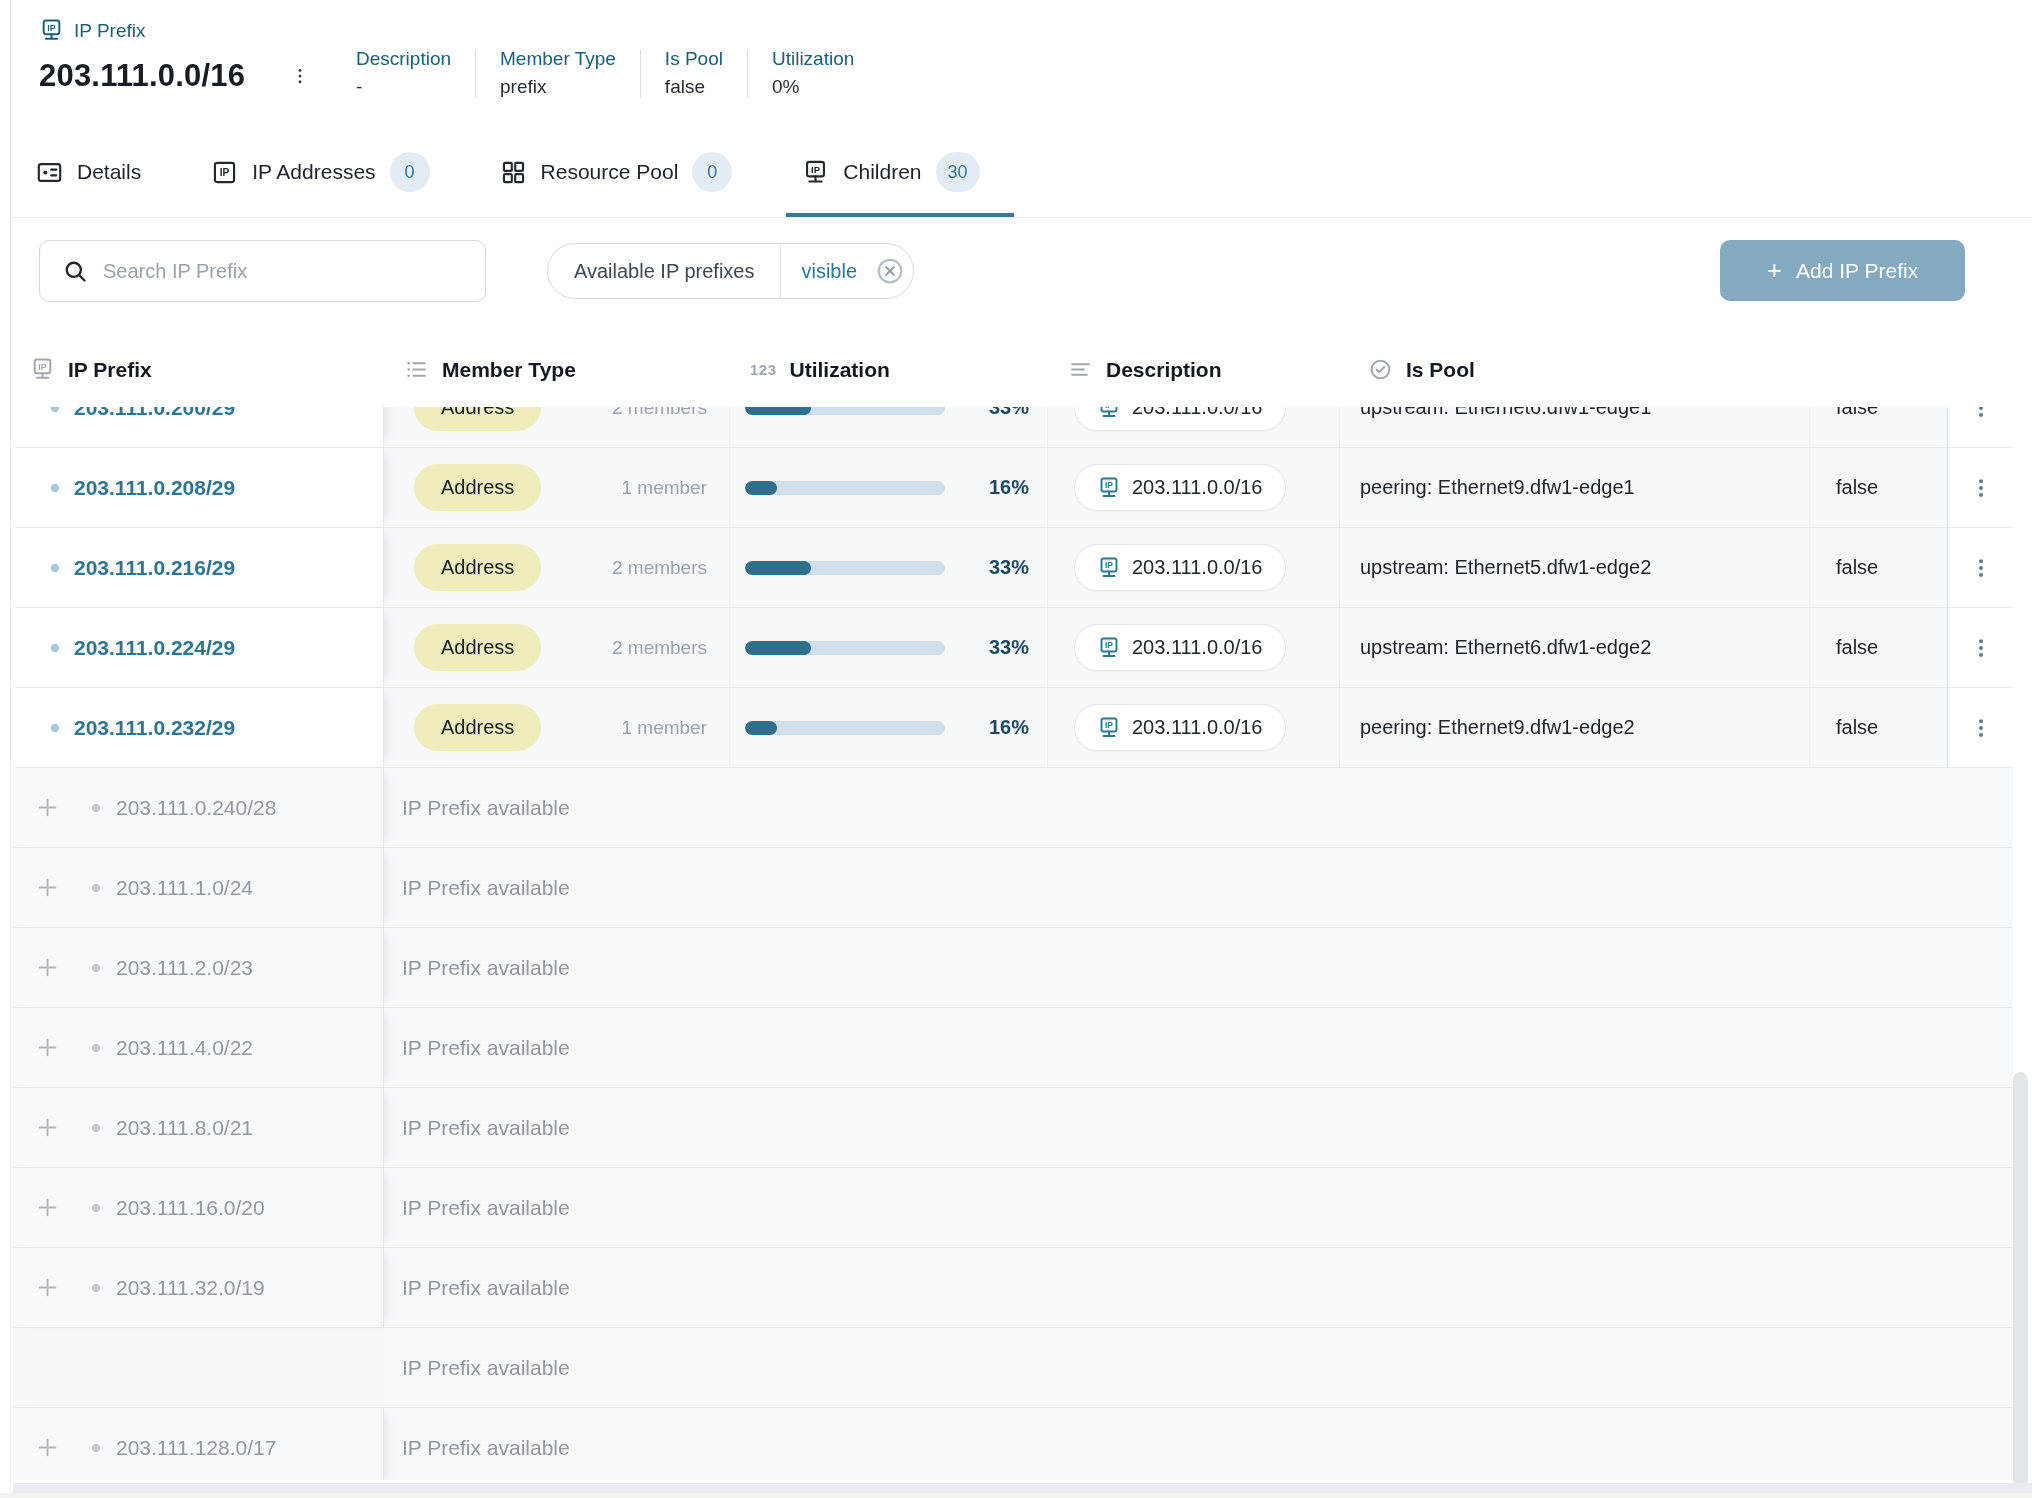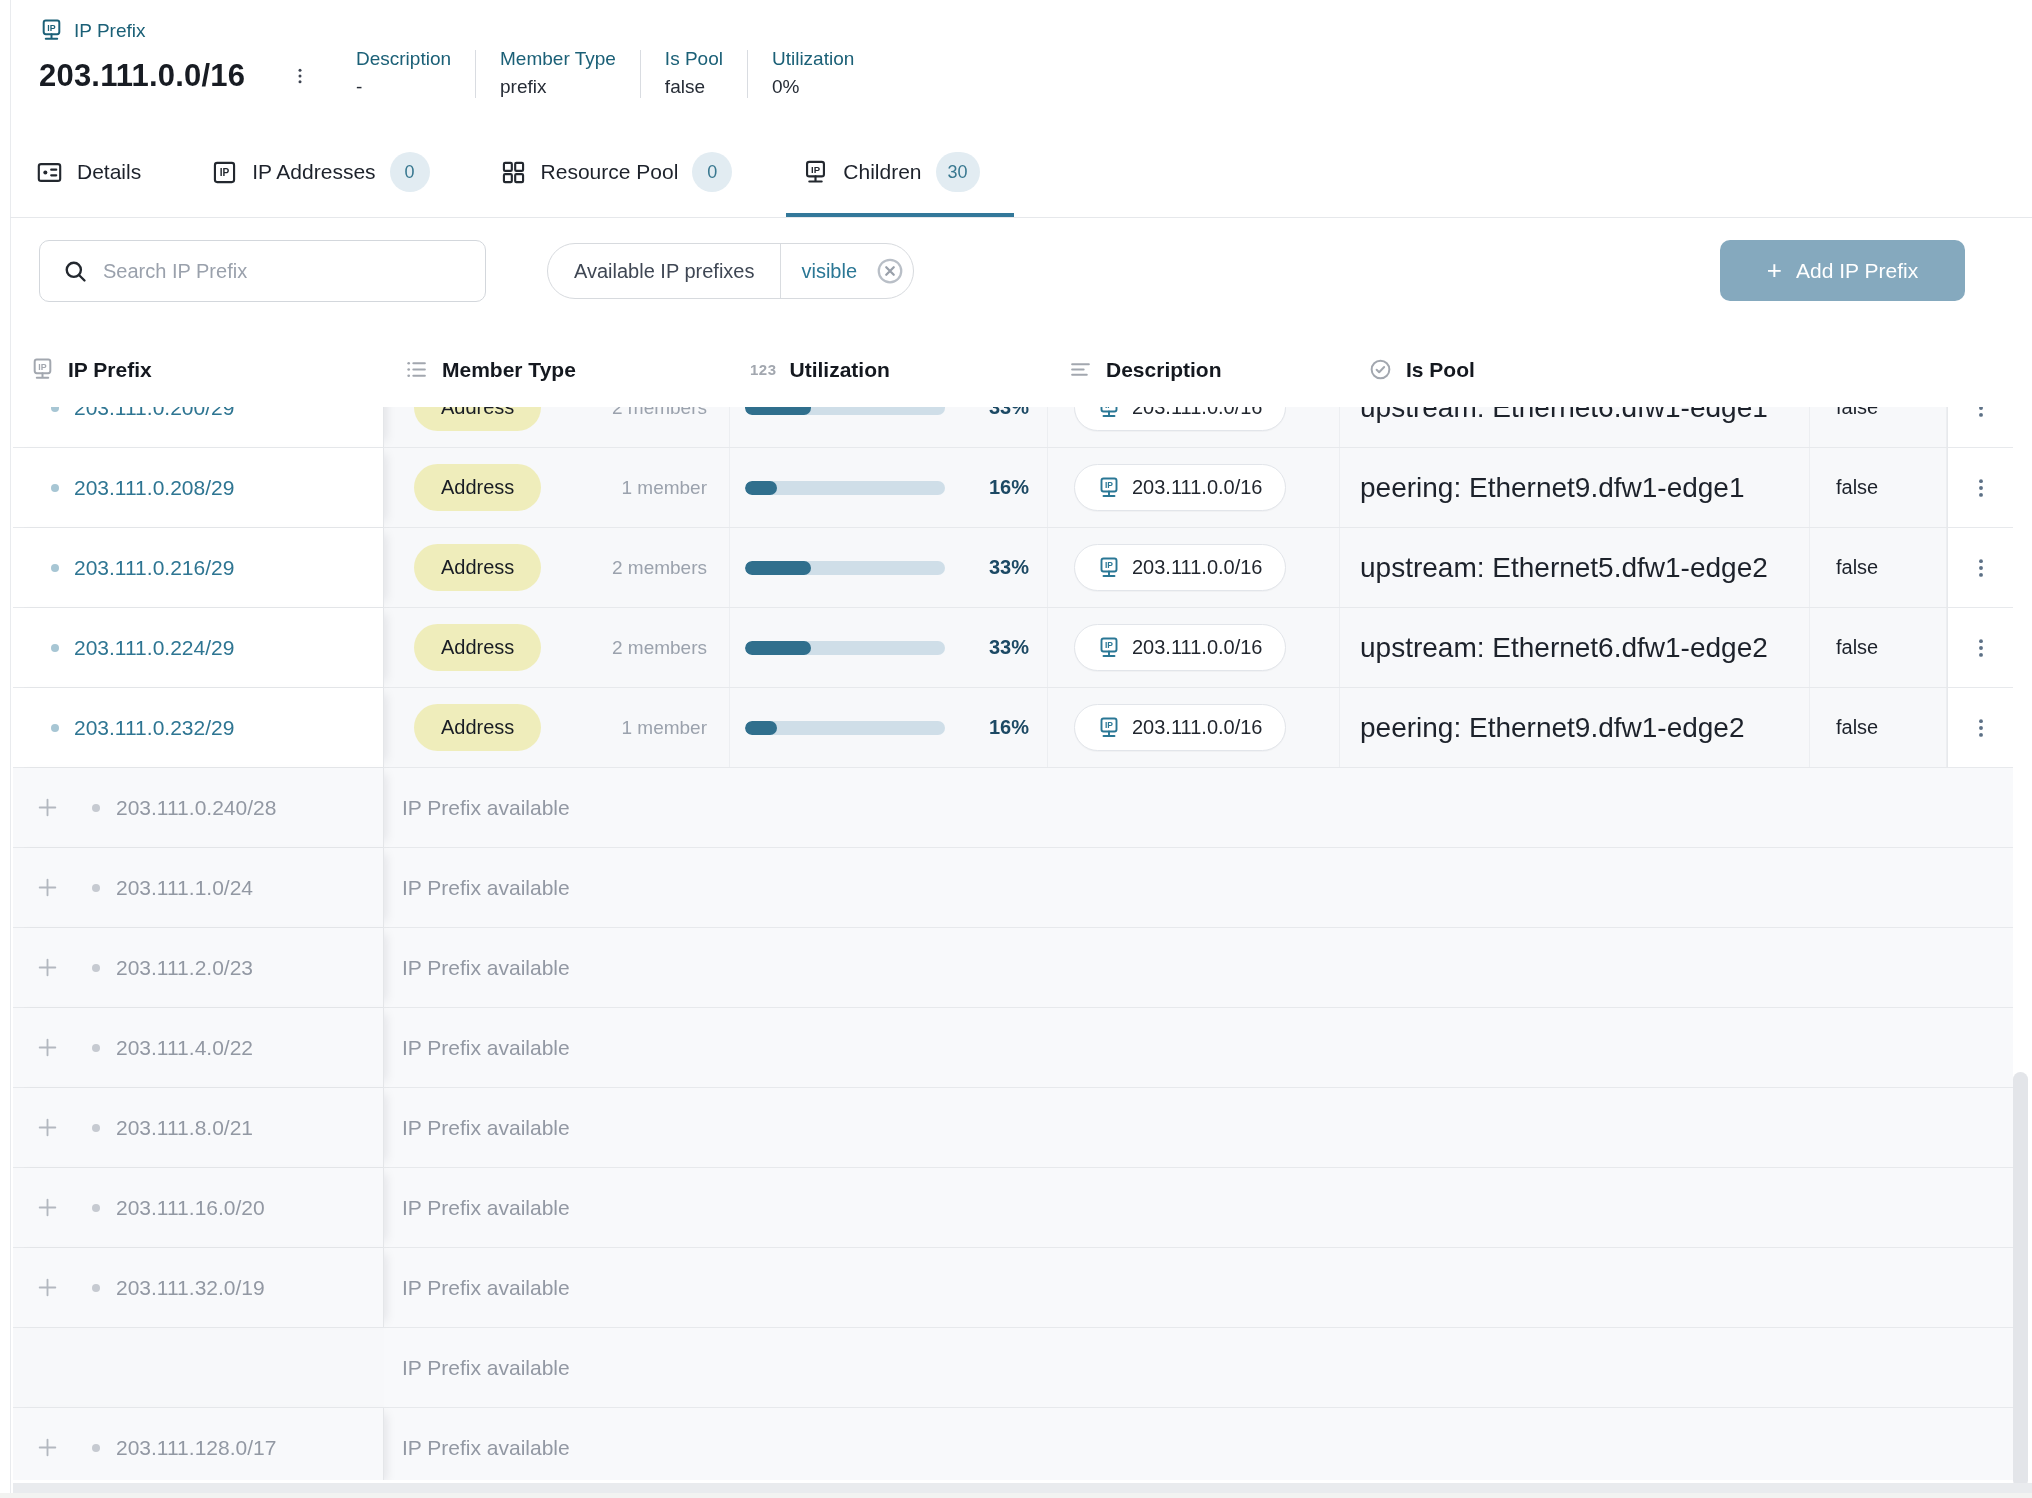--- a/index.html
+++ b/index.html
@@ -70,39 +70,39 @@
 
   .trow { display:grid; grid-template-columns:371px 346px 318px 292px 470px 137px 66px; height:80px;
     border-top:1px solid #e7e9ec; background:#f7f8fa; }
   .cell { display:flex; align-items:center; overflow:hidden; white-space:nowrap;
     border-right:1px solid #eceef1; }
   .cell-prefix { background:#fff; position:relative; z-index:2; border-right:1px solid #e4e6e9;
     box-shadow:8px 0 10px -6px rgba(15,23,42,.10); padding-left:38px; gap:15px; }
   .trow.available .cell-prefix { background:#f8f9fb; padding-left:22px; gap:0; }
   .dot { width:8px; height:8px; border-radius:50%; background:#a7c6d4; flex:0 0 auto; }
   .trow.available .dot { background:#c6cad1; margin-left:32px; }
-  .prefix-link { color:var(--link); font-size:21px; font-weight:400; text-decoration:none; cursor:pointer; }
+  .prefix-link { color:var(--link); font-size:21px; font-weight:700; text-decoration:none; cursor:pointer; }
   .avail-prefix { color:#9298a3; font-size:21px; margin-left:16px; }
   .plus-btn { width:25px; height:25px; color:#b3b8c0; cursor:pointer; flex:0 0 auto; }
   .cell-span { grid-column:2 / 8; display:flex; align-items:center; padding-left:18px;
     color:#9298a3; font-size:21px; background:#f8f9fb; }
   .cell-member { padding:0 22px 0 30px; justify-content:space-between; }
   .mt-badge { height:47px; padding:0 27px; border-radius:24px; background:var(--member-badge-bg);
     color:#191d24; font-size:20px; display:flex; align-items:center; }
   .members { color:#9ba2ad; font-size:19px; }
   .cell-util { padding:0 18px 0 15px; justify-content:space-between; }
   .bar { width:200px; height:14px; border-radius:7px; background:var(--progress-track); overflow:hidden; }
   .bar-fill { height:100%; border-radius:7px; background:var(--progress-fill); }
   .pct { color:#1c4964; font-size:20px; font-weight:600; }
   .cell-parent { padding-left:26px; }
   .parent-pill { height:47px; padding:0 22px; border-radius:24px; border:1px solid #e2e5ea; background:#fff;
     display:inline-flex; align-items:center; gap:11px; cursor:pointer; box-shadow:0 1px 1px rgba(15,23,42,.03); }
   .parent-pill svg { width:24px; height:24px; color:var(--accent-teal); }
   .parent-pill span { font-size:20px; font-weight:500; color:#21262e; }
-  .cell-desc { padding-left:20px; font-size:28px; color:#1d222b; }
+  .cell-desc { padding-left:20px; font-size:20px; color:#1d222b; }
   .cell-pool { padding-left:26px; font-size:20px; color:#1d222b; }
   .cell-actions { background:#fff; border-right:none; border-left:1px solid #e7e9ec; justify-content:center; }
   .kebab-btn { width:40px; height:40px; display:flex; align-items:center; justify-content:center; cursor:pointer; }
   .kebab-btn svg { width:22px; height:22px; }
 
   
   .vscroll-thumb { position:absolute; right:4px; top:1072px; width:15px; height:416px; border-radius:8px; background:#e3e5e9; }
   .hscroll { position:absolute; left:13px; right:0; top:1483px; height:10px; background:#e9ebee; }
   .page-bottom { position:absolute; left:0; right:0; top:1493px; bottom:0; background:#f2f3f1; }
 </style>

